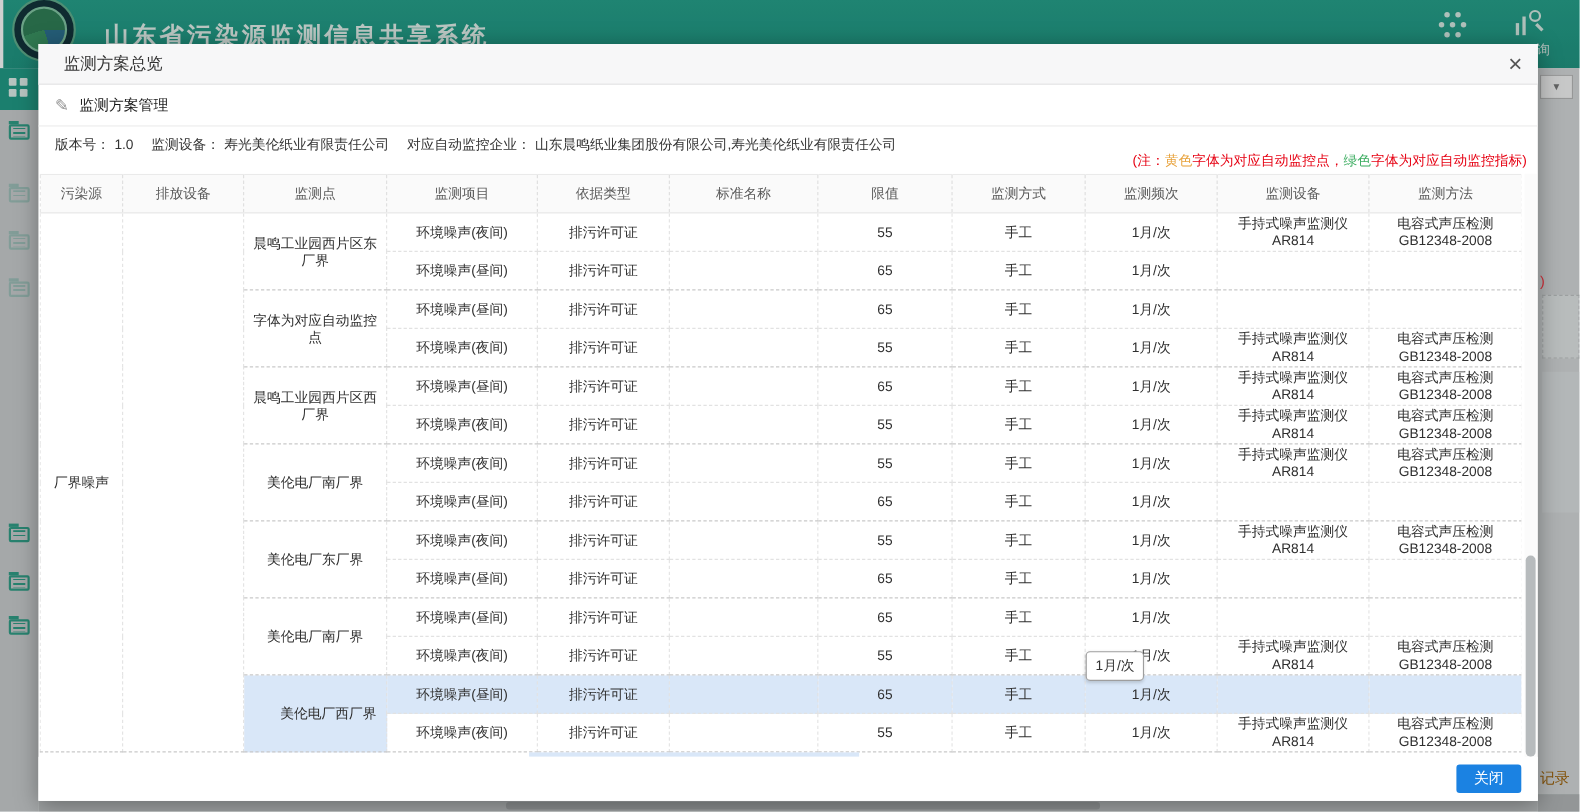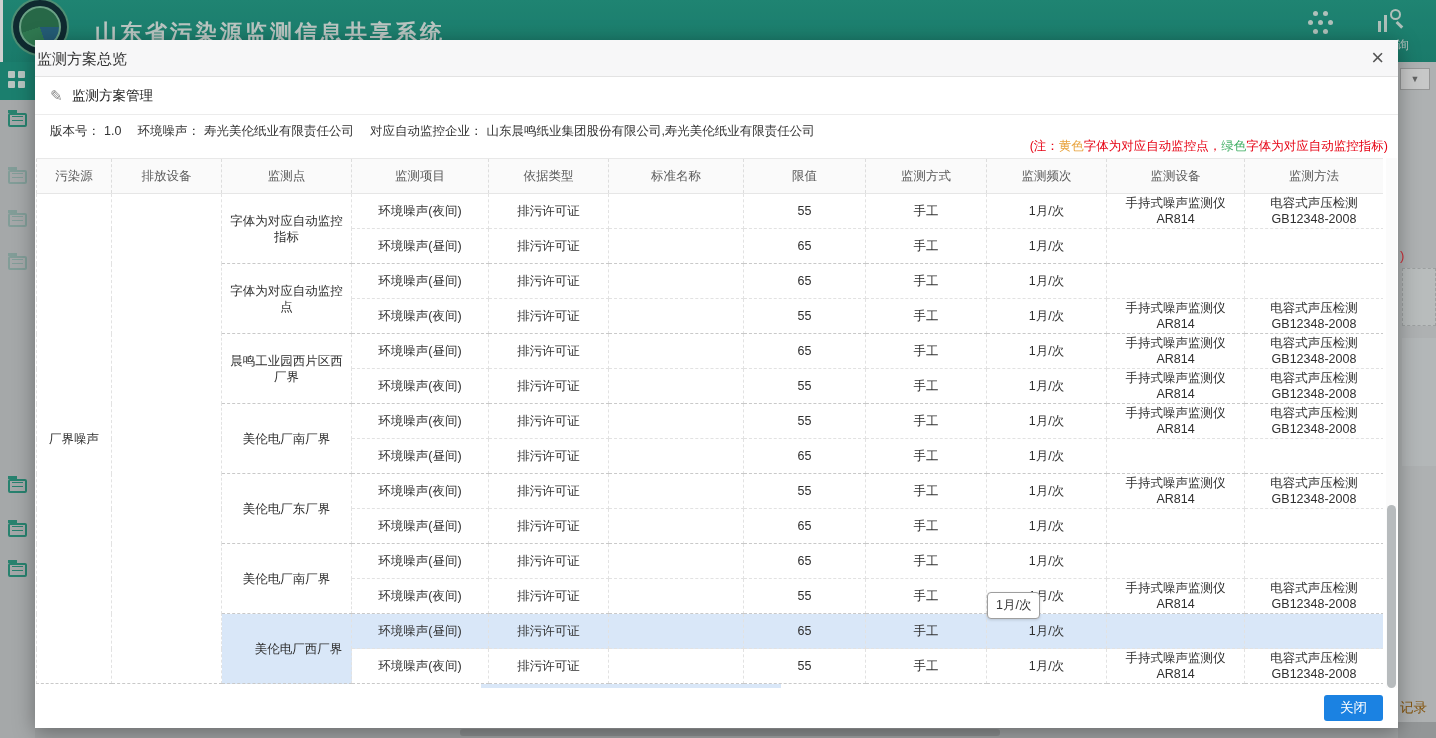--- a/index.html
+++ b/index.html
@@ -46,21 +46,21 @@
 
   .bottom-strip { position:absolute; left:35px; top:728px; width:1363px; height:10px; background:#c2c5c6; }
   .hscroll { position:absolute; left:460px; top:729px; width:540px; height:7px; background:#a9acad; border-radius:3px; }
 
   .dim { position:absolute; inset:0; background:rgba(15,18,20,.2); z-index:5; }
 
   
   .modal { position:absolute; left:35px; top:40px; width:1363px; height:688px; background:#fff; z-index:10;
            box-shadow:0 4px 20px rgba(0,0,0,.35); }
   .m-titlebar { position:relative; height:37px; background:#f7f7f8; border-bottom:1px solid #e3e3e3; }
-  .m-title { position:absolute; left:2px; top:0; line-height:37px; font-size:15px; color:#333; }
+  .m-title { position:absolute; left:23px; top:0; line-height:37px; font-size:15px; color:#333; }
   .m-close { position:absolute; right:14px; top:4px; font-size:22px; color:#555; cursor:pointer; line-height:28px; }
   .m-section { position:relative; height:38px; border-bottom:1px solid #ececec; }
   .pen-icon { position:absolute; left:15px; top:10px; font-size:15px; color:#8b8b8b; }
   .m-section-title { position:absolute; left:37px; top:0; line-height:38px; font-size:13.5px; font-weight:normal; color:#1a1a1a; }
   .m-info { position:relative; height:43px; }
   .info-line { position:absolute; left:15px; top:8px; font-size:12.5px; color:#333; }
   .info-line span { margin-right:4px; }
   .info-line .gap { margin-right:16px; }
   .note-line { position:absolute; right:10px; top:23px; font-size:12.5px; color:#e60012; }
   .note-yellow { color:#e8a33d; }
@@ -142,21 +142,21 @@
     <div class="m-titlebar">
       <span class="m-title">监测方案总览</span>
       <span class="m-close">×</span>
     </div>
     <div class="m-section">
       <span class="pen-icon">✎</span>
       <span class="m-section-title">监测方案管理</span>
     </div>
     <div class="m-info">
       <div class="info-line">
-        <span>版本号：</span><span class="gap">1.0</span><span>环境噪声：</span><span class="gap">寿光美伦纸业有限责任公司</span><span>对应自动监控企业：</span><span>山东晨鸣纸业集团股份有限公司,寿光美伦纸业有限责任公司</span>
+        <span>版本号：</span><span class="gap">1.0</span><span>监测设备：</span><span class="gap">寿光美伦纸业有限责任公司</span><span>对应自动监控企业：</span><span>山东晨鸣纸业集团股份有限公司,寿光美伦纸业有限责任公司</span>
       </div>
       <div class="note-line">
         <span>(注：</span><span class="note-yellow">黄色</span><span>字体为对应自动监控点，</span><span class="note-green">绿色</span><span>字体为对应自动监控指标)</span>
       </div>
     </div>
 
     <div class="tbl-wrap">
       <table>
         <colgroup>
             <col style="width: 75px;">
@@ -183,21 +183,21 @@
               <th>监测方式</th>
               <th>监测频次</th>
               <th>监测设备</th>
               <th>监测方法</th>
             </tr>
           </thead>
         <tbody>
             <tr>
               <td rowspan="14" class="col-span">厂界噪声</td>
               <td rowspan="14" class="col-span"></td>
-              <td rowspan="2" class="col-span">字体为对应自动监控指标</td>
+              <td rowspan="2" class="col-span">晨鸣工业园西片区东厂界</td>
               <td>环境噪声(夜间)</td>
               <td>排污许可证</td>
               <td></td>
               <td>55</td>
               <td>手工</td>
               <td>1月/次</td>
               <td>
                 <div>手持式噪声监测仪</div>
                 <div>AR814</div>
               </td>

